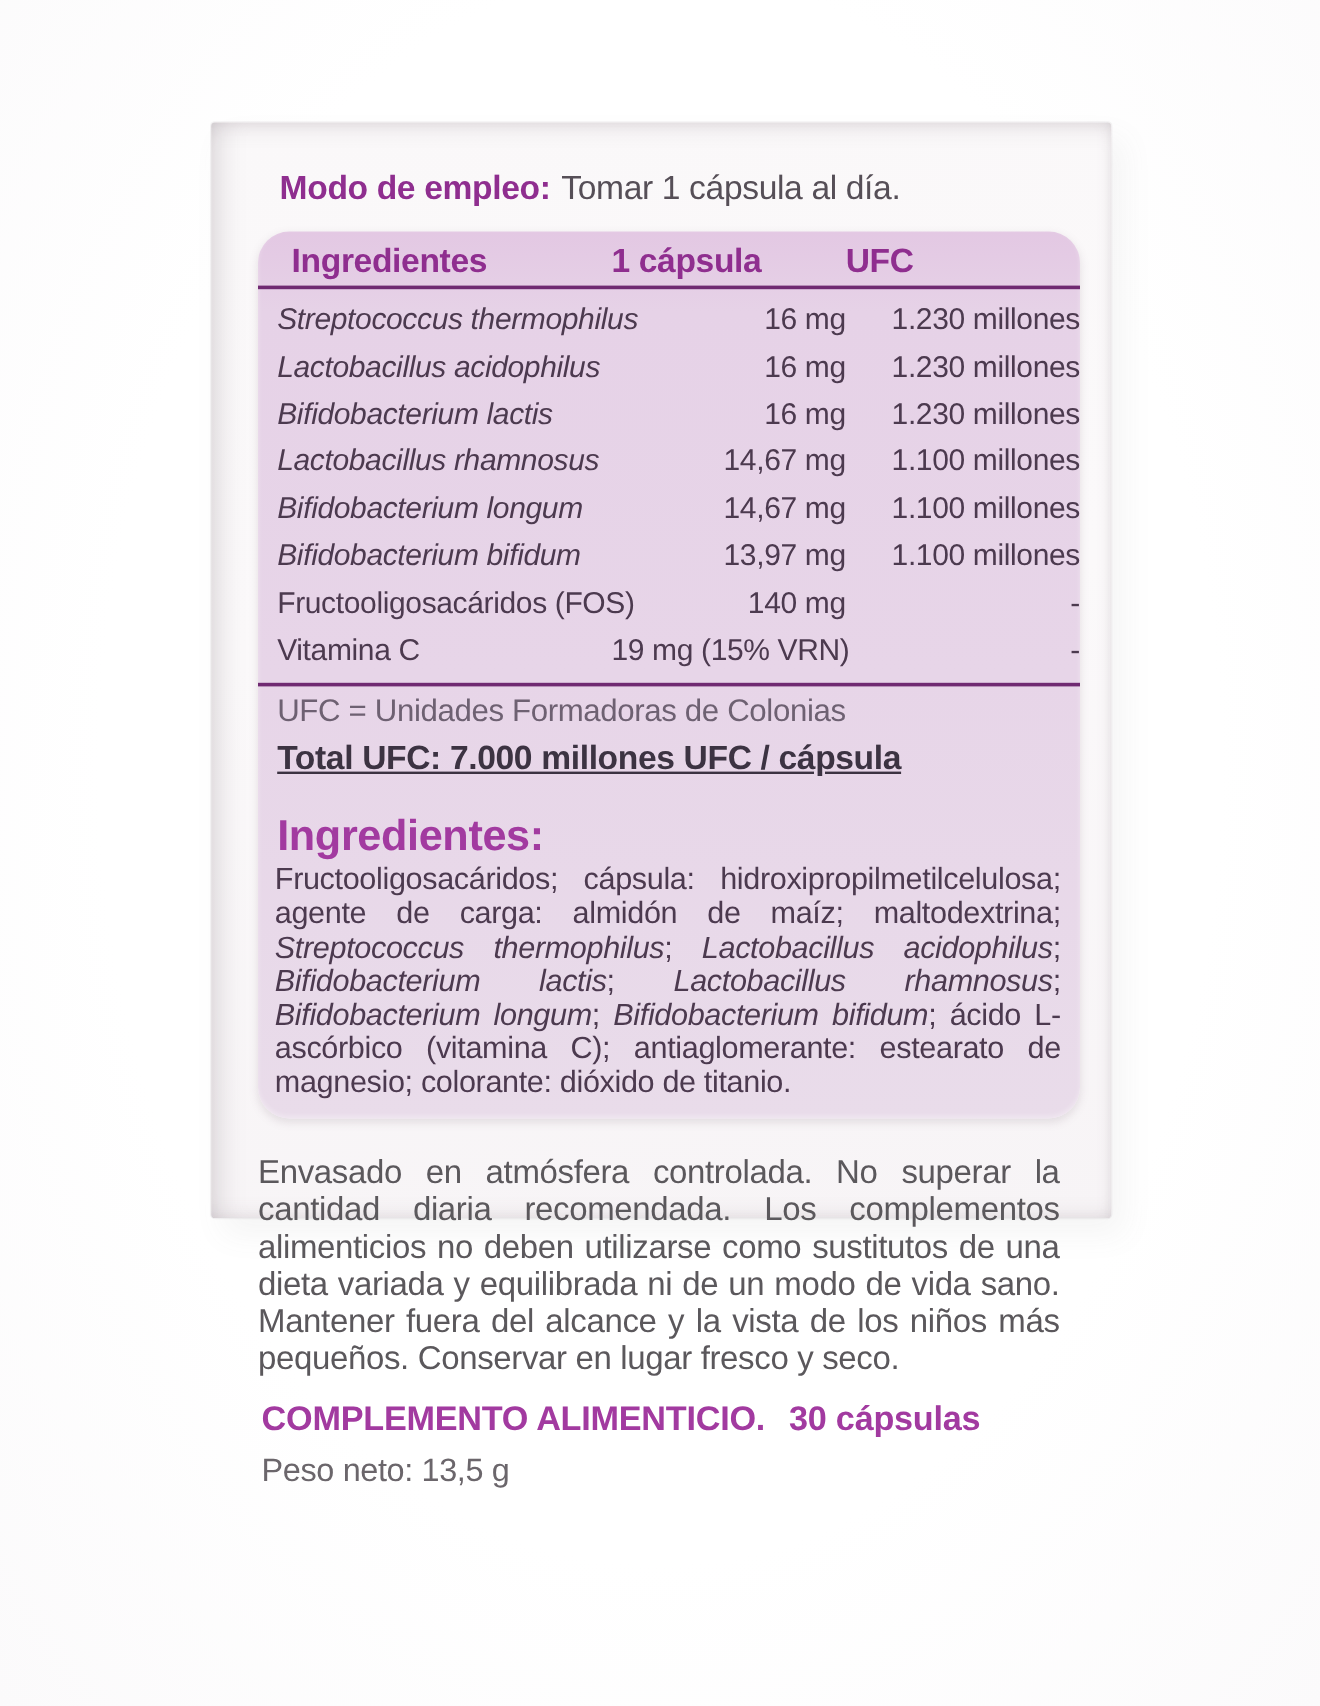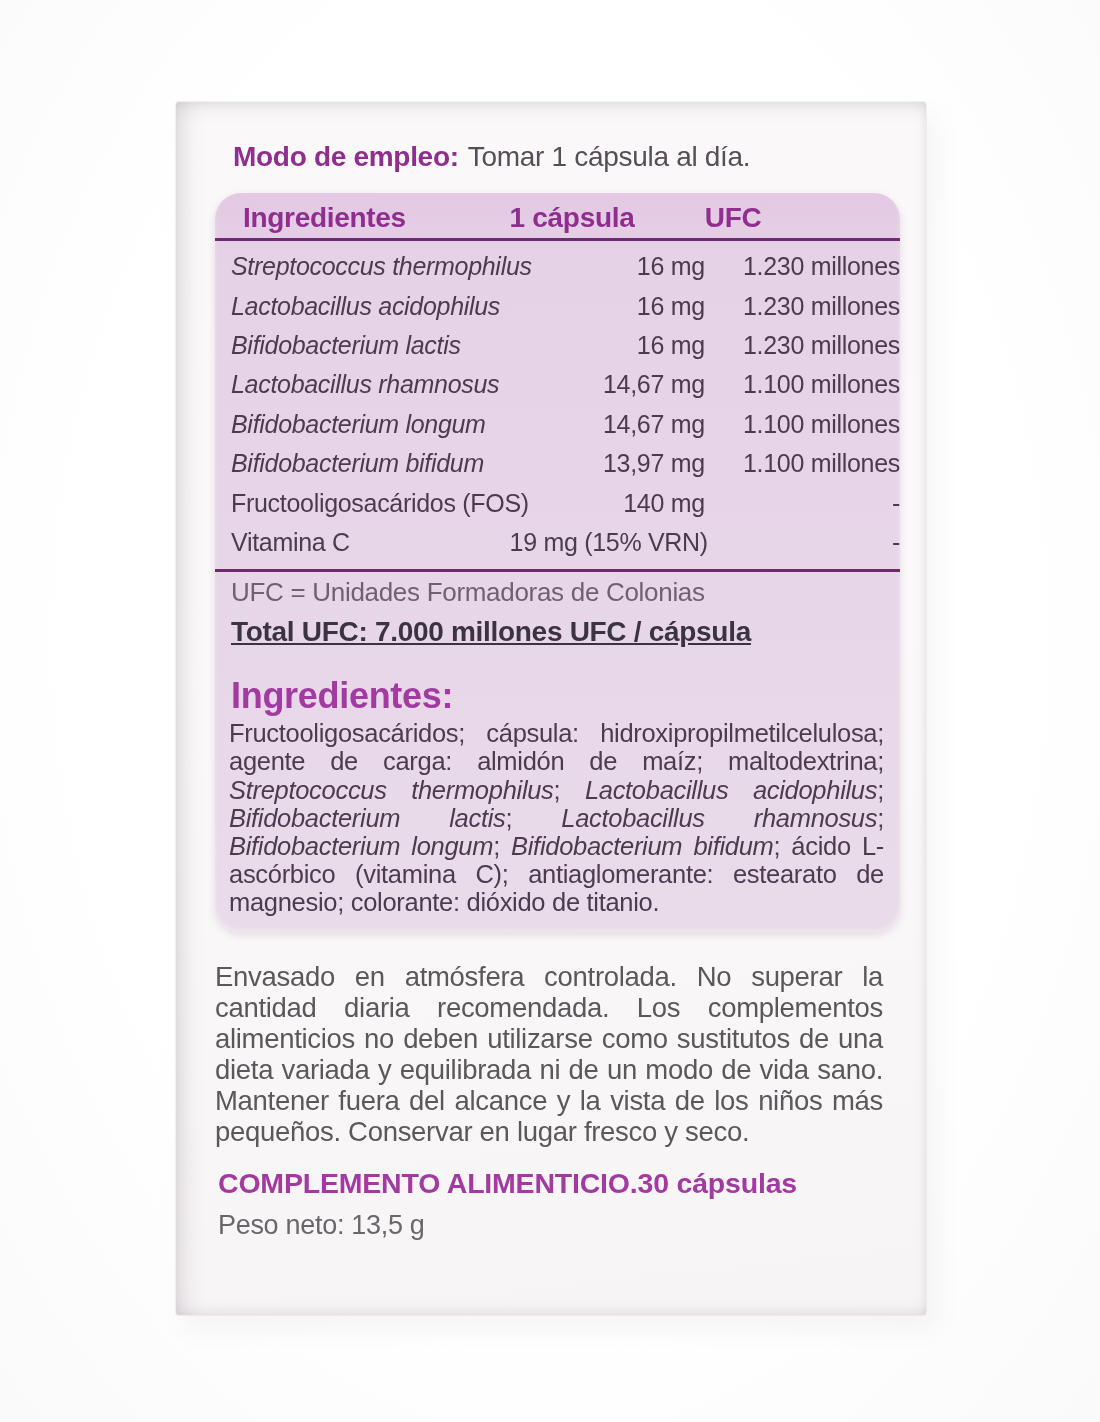--- a/index.html
+++ b/index.html
@@ -21,21 +21,21 @@
     font-family:"Liberation Sans","DejaVu Sans",sans-serif;
     position:relative;
     overflow:hidden;
   }
   .scene{
     position:absolute;inset:0;
     background:radial-gradient(ellipse at 50% 45%, #ffffff 60%, #fbfafb 100%);
   }
   .box{
     position:absolute;
-    left:176px;top:102px;width:750px;height:1213px;
+    left:176px;top:102px;width:750px;height:913px;
     background:linear-gradient(173deg,#faf8f9 0%,#fbf9fa 45%,#f7f4f6 100%);
     border-radius:3px;
     box-shadow:
       0 0 0 1px rgba(150,140,148,0.10),
       10px 14px 26px rgba(120,110,118,0.07),
       inset 22px 0 26px -20px rgba(120,105,115,0.30),
       inset -8px 0 14px -10px rgba(120,105,115,0.20),
       inset 0 16px 20px -16px rgba(120,105,115,0.25),
       inset 0 -14px 18px -14px rgba(120,105,115,0.18);
   }
@@ -110,21 +110,21 @@
     position:absolute;left:39px;top:859px;width:668px;
     font-size:27.5px;line-height:31px;letter-spacing:-0.3px;
     text-align:justify;
     color:var(--ink-gray,#5b585c);
   }
   .footer-line{
     position:absolute;left:42px;top:1066px;
     font-size:28.5px;line-height:30px;font-weight:bold;letter-spacing:-0.2px;
     color:var(--bright-magenta,#a23aa0);
   }
-  .footer-line .capsules{margin-left:0;text-align:right;}
+  .footer-line .capsules{margin-left:20px;text-align:right;}
   .net-weight{
     position:absolute;left:42px;top:1108px;
     font-size:27px;line-height:30px;letter-spacing:-0.3px;
     color:#6b666b;
   }
 </style>
 </head>
 <body>
 
 <div class="scene">

